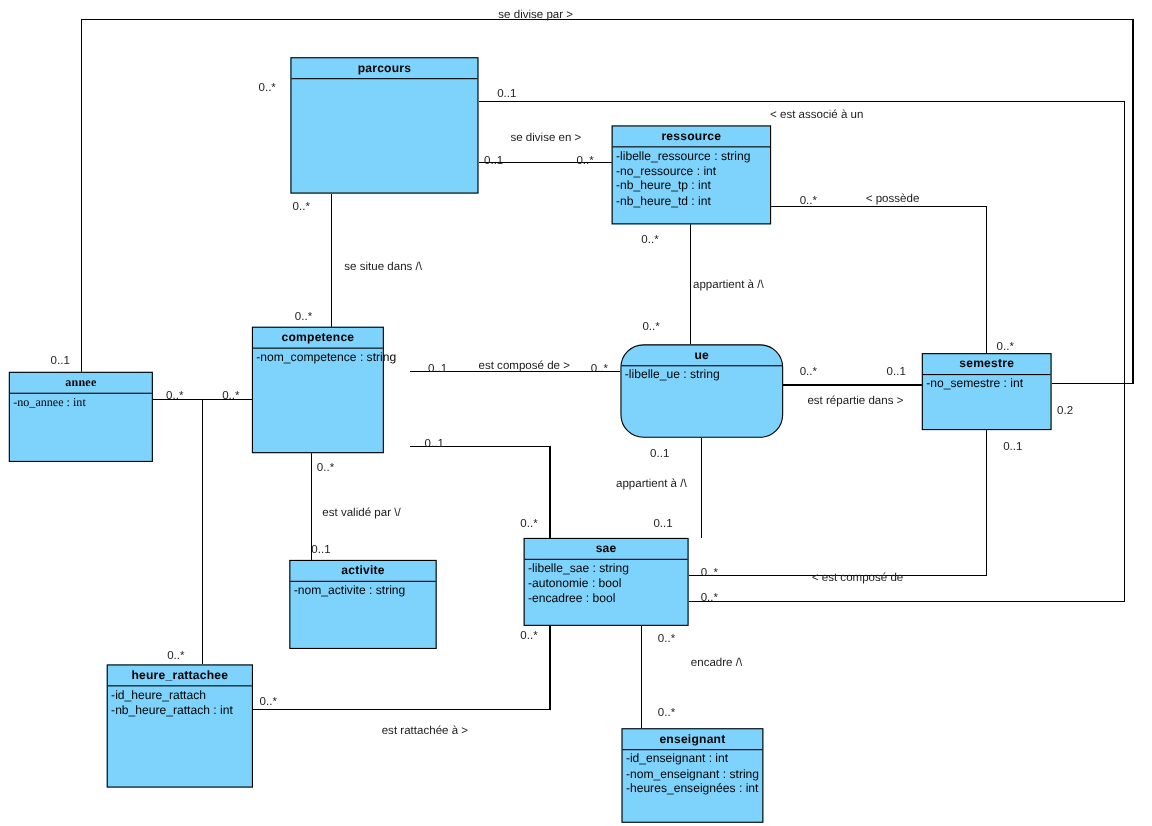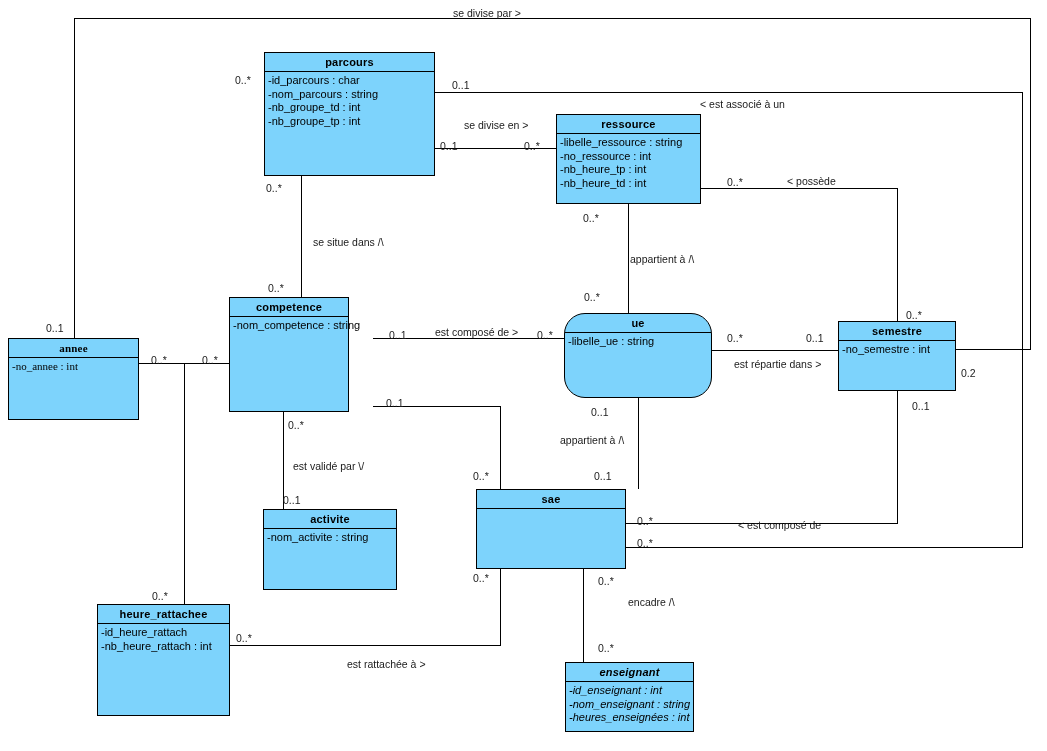--- a/index.html
+++ b/index.html
@@ -101,26 +101,20 @@
 
       <path d="M 230,645 L 500,645 L 500,569"></path>
 
       <path d="M 583,569 L 583,662"></path>
 
     </g>
   </svg>
 
   <div class="uml-class" style="left:264px; top:52px; width:171px; height:124px;">
     <div class="uml-title">parcours</div>
-    <div class="uml-attrs">
-      <div class="uml-attr">-id_parcours : char</div>
-      <div class="uml-attr">-nom_parcours : string</div>
-      <div class="uml-attr">-nb_groupe_td : int</div>
-      <div class="uml-attr">-nb_groupe_tp : int</div>
-    </div>
   </div>
 
   <div class="uml-class" style="left:556px; top:114px; width:145px; height:90px;">
     <div class="uml-title">ressource</div>
     <div class="uml-attrs">
       <div class="uml-attr">-libelle_ressource : string</div>
       <div class="uml-attr">-no_ressource : int</div>
       <div class="uml-attr">-nb_heure_tp : int</div>
       <div class="uml-attr">-nb_heure_td : int</div>
     </div>
@@ -149,38 +143,43 @@
 
   <div class="uml-class" style="left:838px; top:321px; width:118px; height:70px;">
     <div class="uml-title">semestre</div>
     <div class="uml-attrs">
       <div class="uml-attr">-no_semestre : int</div>
     </div>
   </div>
 
   <div class="uml-class" style="left:476px; top:489px; width:150px; height:80px;">
     <div class="uml-title">sae</div>
+    <div class="uml-attrs">
+      <div class="uml-attr">-libelle_sae : string</div>
+      <div class="uml-attr">-autonomie : bool</div>
+      <div class="uml-attr">-encadree : bool</div>
+    </div>
   </div>
 
   <div class="uml-class" style="left:263px; top:509px; width:134px; height:81px;">
     <div class="uml-title">activite</div>
     <div class="uml-attrs">
       <div class="uml-attr">-nom_activite : string</div>
     </div>
   </div>
 
   <div class="uml-class" style="left:97px; top:604px; width:133px; height:112px;">
     <div class="uml-title">heure_rattachee</div>
     <div class="uml-attrs">
       <div class="uml-attr">-id_heure_rattach</div>
       <div class="uml-attr">-nb_heure_rattach : int</div>
     </div>
   </div>
 
-  <div class="uml-class" style="left:565px; top:662px; width:129px; height:70px;font-style:italic;">
+  <div class="uml-class" style="left:565px; top:662px; width:129px; height:86px;">
     <div class="uml-title">enseignant</div>
     <div class="uml-attrs">
       <div class="uml-attr">-id_enseignant : int</div>
       <div class="uml-attr">-nom_enseignant : string</div>
       <div class="uml-attr">-heures_enseignées : int</div>
     </div>
   </div>
 
   <div class="edge-label" style="left:453px; top:7px;">se divise par &gt;</div>
   <div class="edge-label" style="left:700px; top:98px;">&lt; est associé à un</div>

